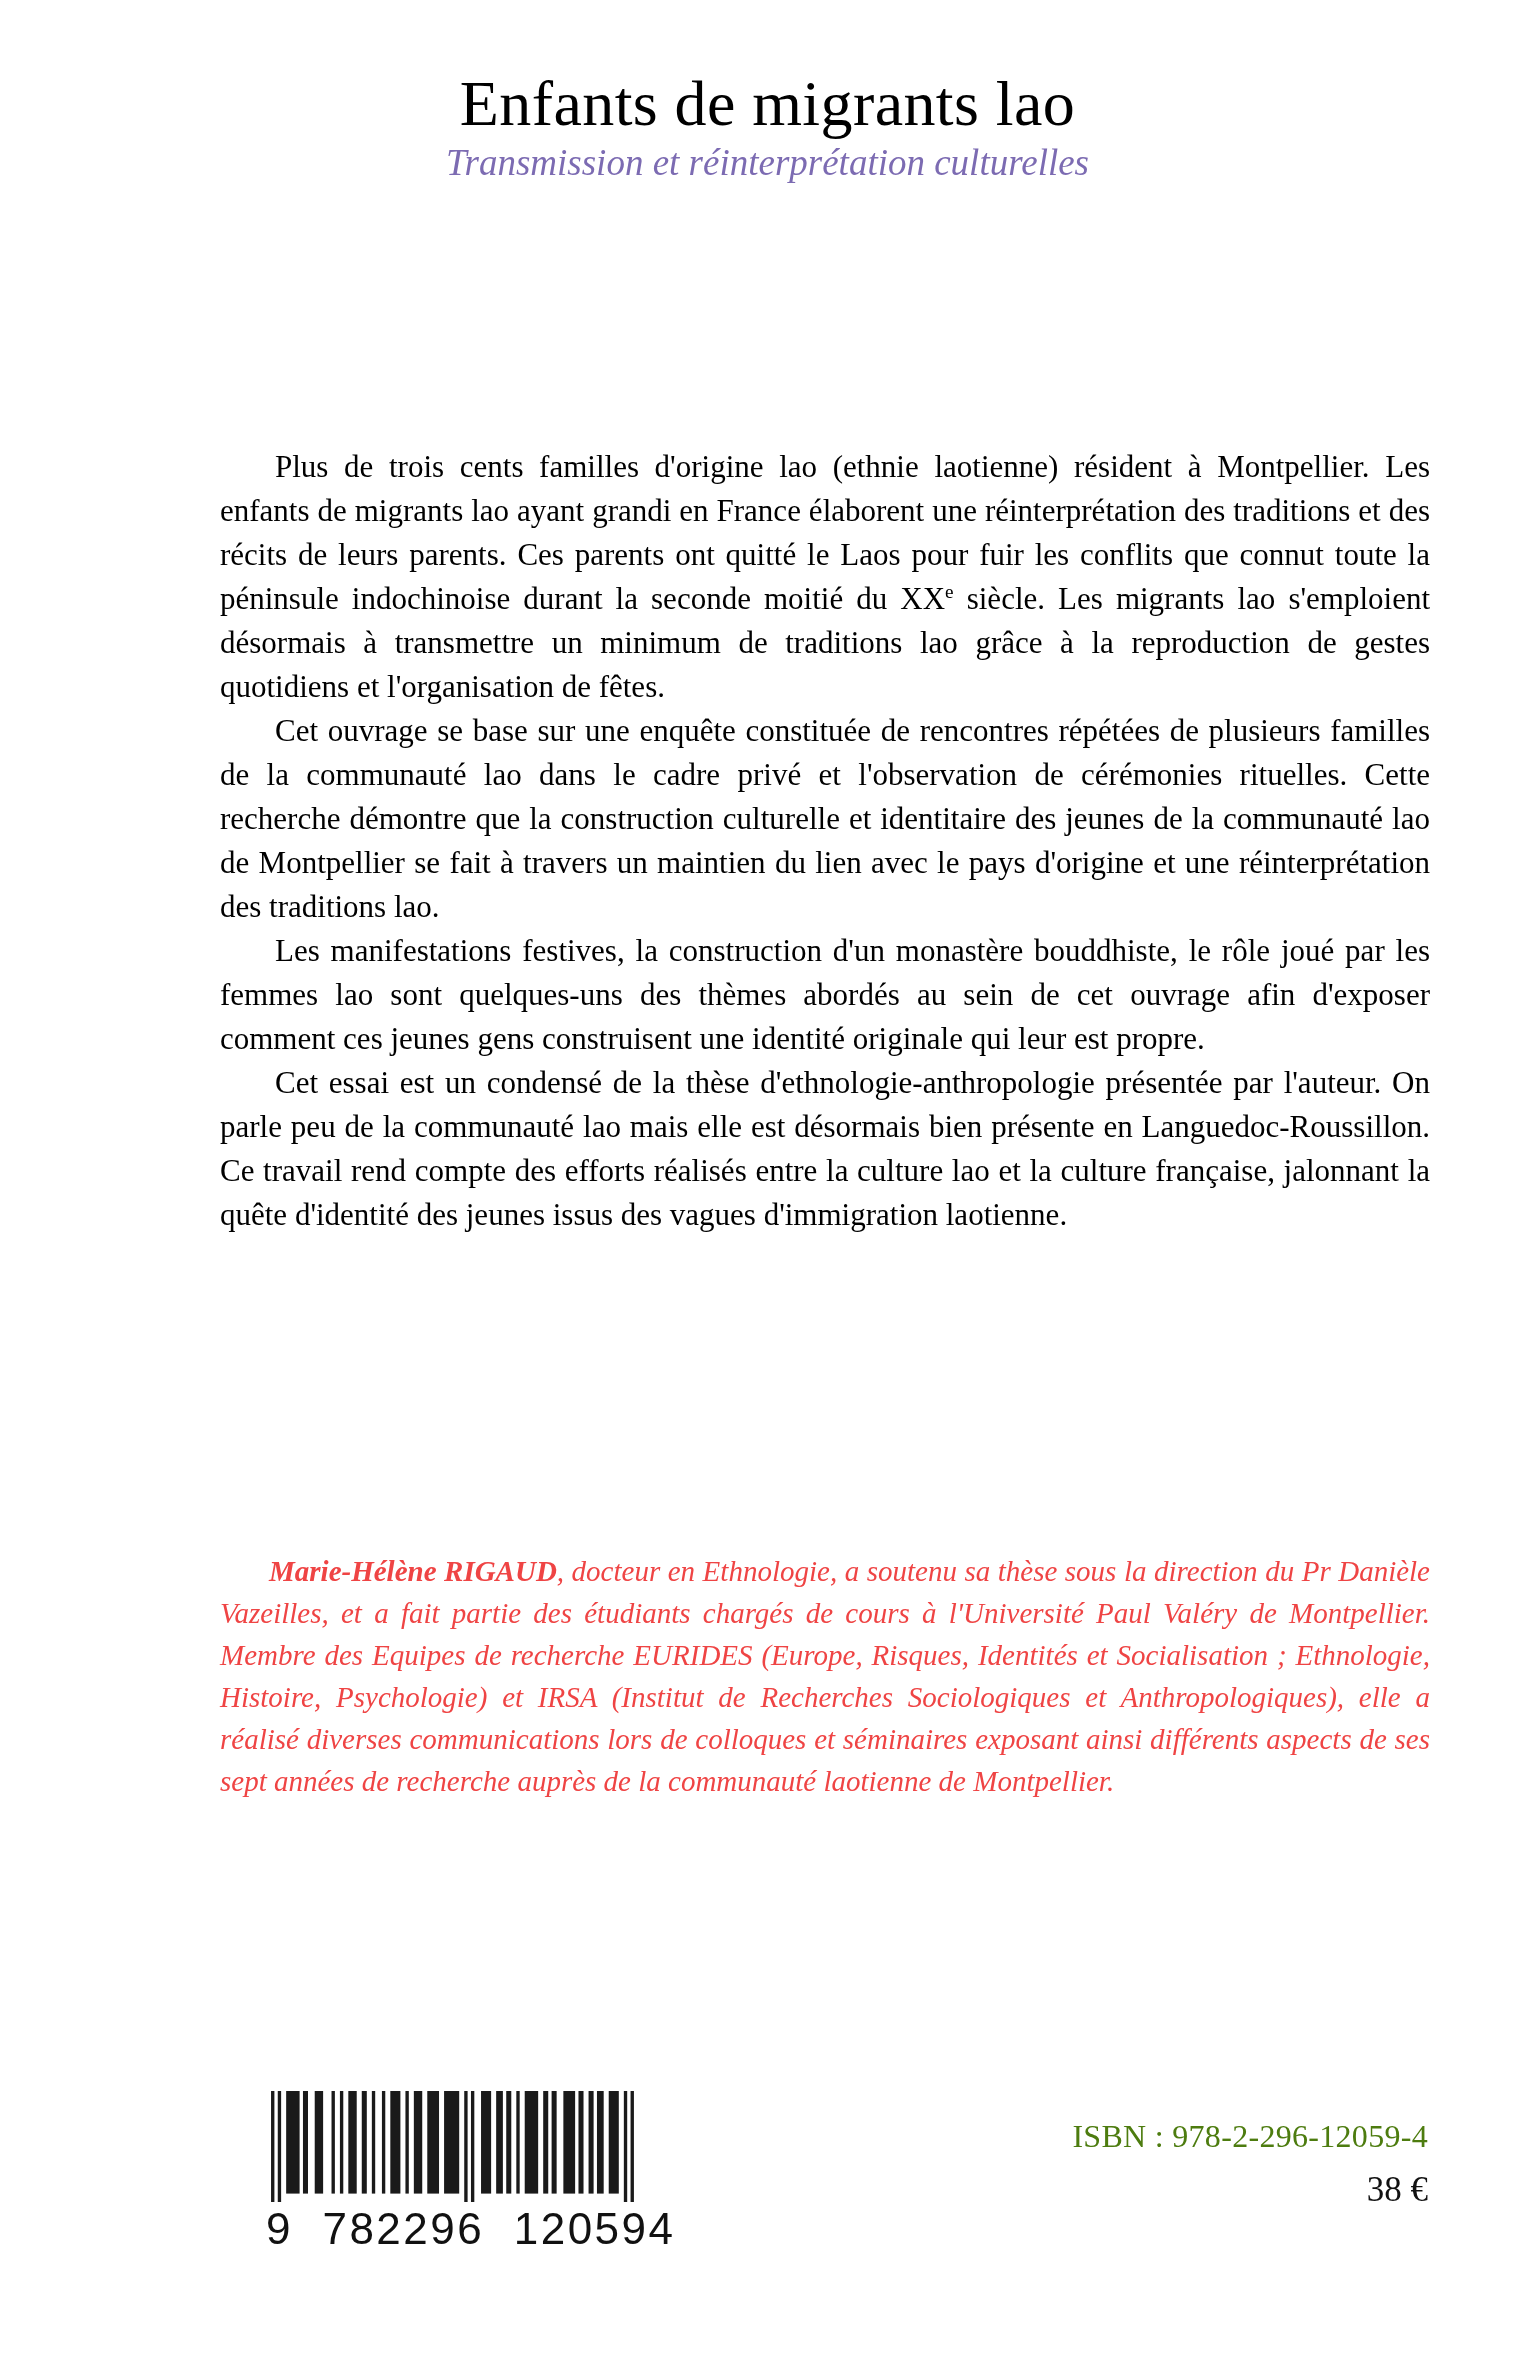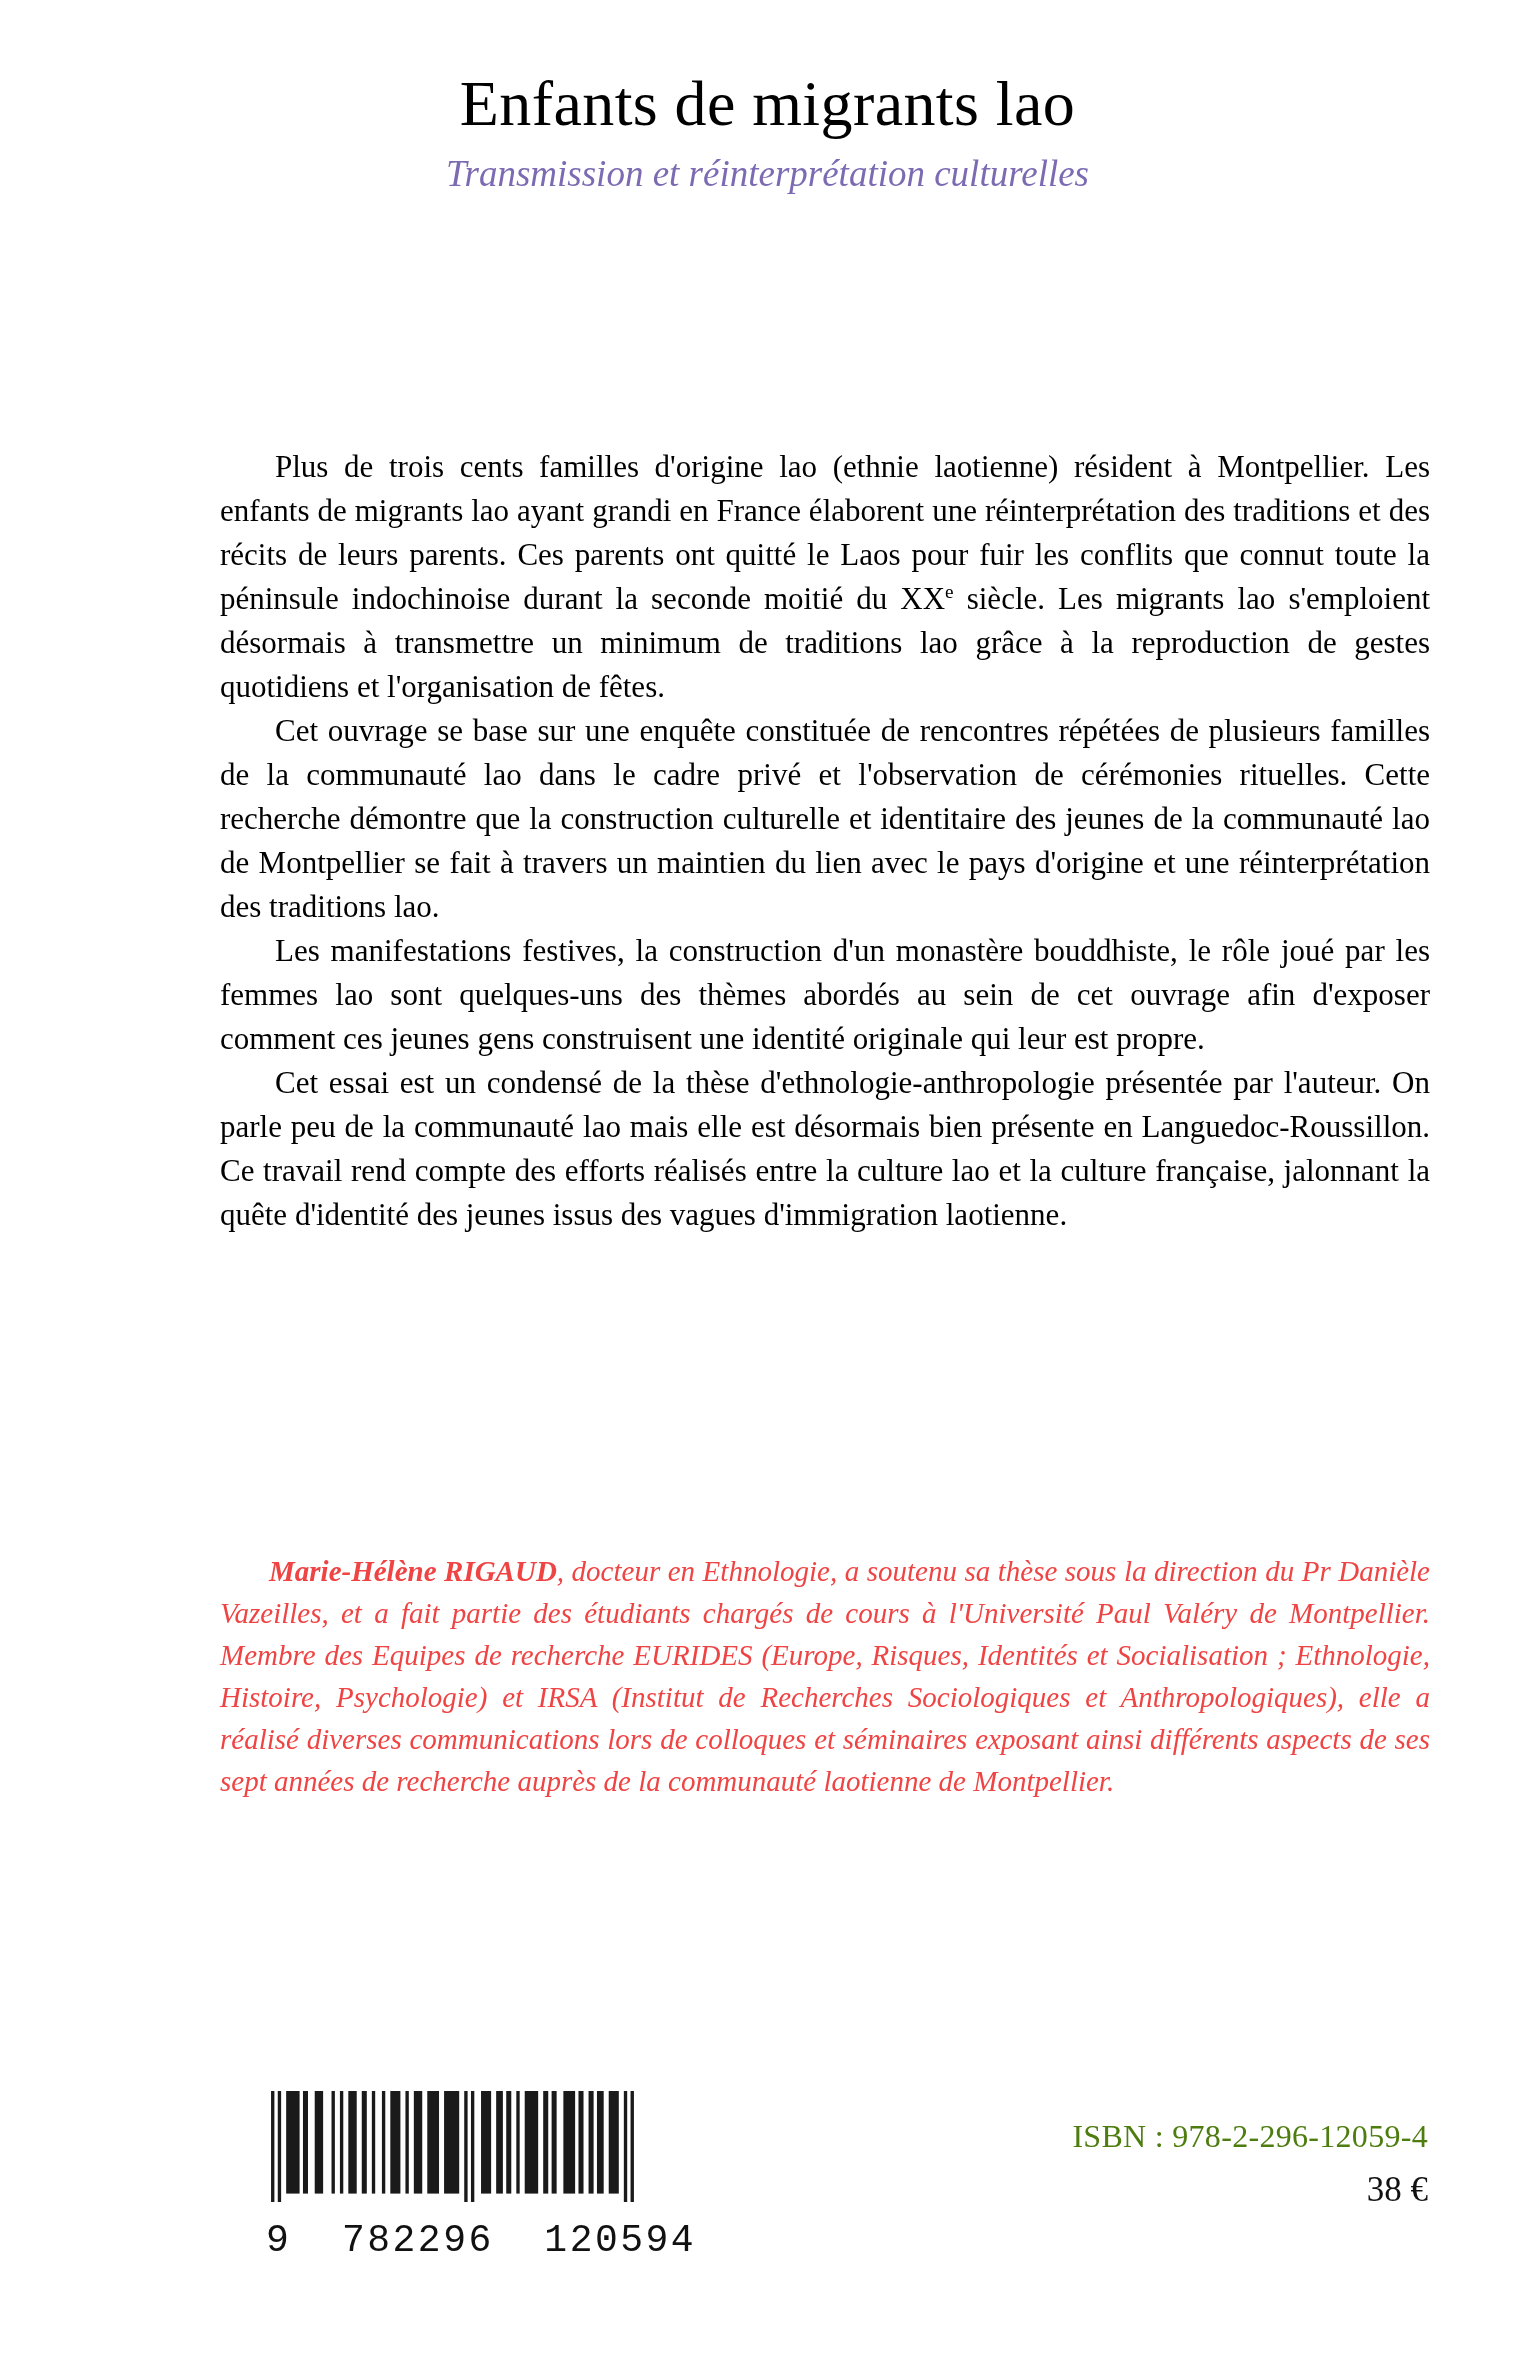--- a/index.html
+++ b/index.html
@@ -32,21 +32,21 @@
   }
   .book-title {
     font-family: "Liberation Serif", "DejaVu Serif", serif;
     font-size: 64px;
     line-height: 1.05;
     letter-spacing: 0.4px;
     color: #000000;
     font-weight: 400;
   }
   .book-subtitle {
-    margin-top: 17px;
+    margin-top: 6px;
     font-family: "Liberation Serif", "DejaVu Serif", serif;
     font-style: italic;
     font-size: 37px;
     line-height: 1.1;
     color: #7C6BB2;
     font-weight: 400;
   }
 
   
   .blurb {
@@ -106,23 +106,23 @@
     left: 266px;
     top: 18.5px;
     width: 378px;
   }
   .barcode-bars {
     display: block;
     width: 378px;
     height: 111px;
   }
   .barcode-digits {
-    margin-top: 17px;
-    font-family: Liberation Mono, monospace;
-    font-size: 38px;
+    margin-top: 2px;
+    font-family: Liberation Sans, sans-serif;
+    font-size: 44px;
     letter-spacing: 2.5px;
     color: #111111;
     white-space: pre;
   }
 
   .isbn-area {
     position: absolute;
     right: 107px;
     top: 42px;
     text-align: right;

